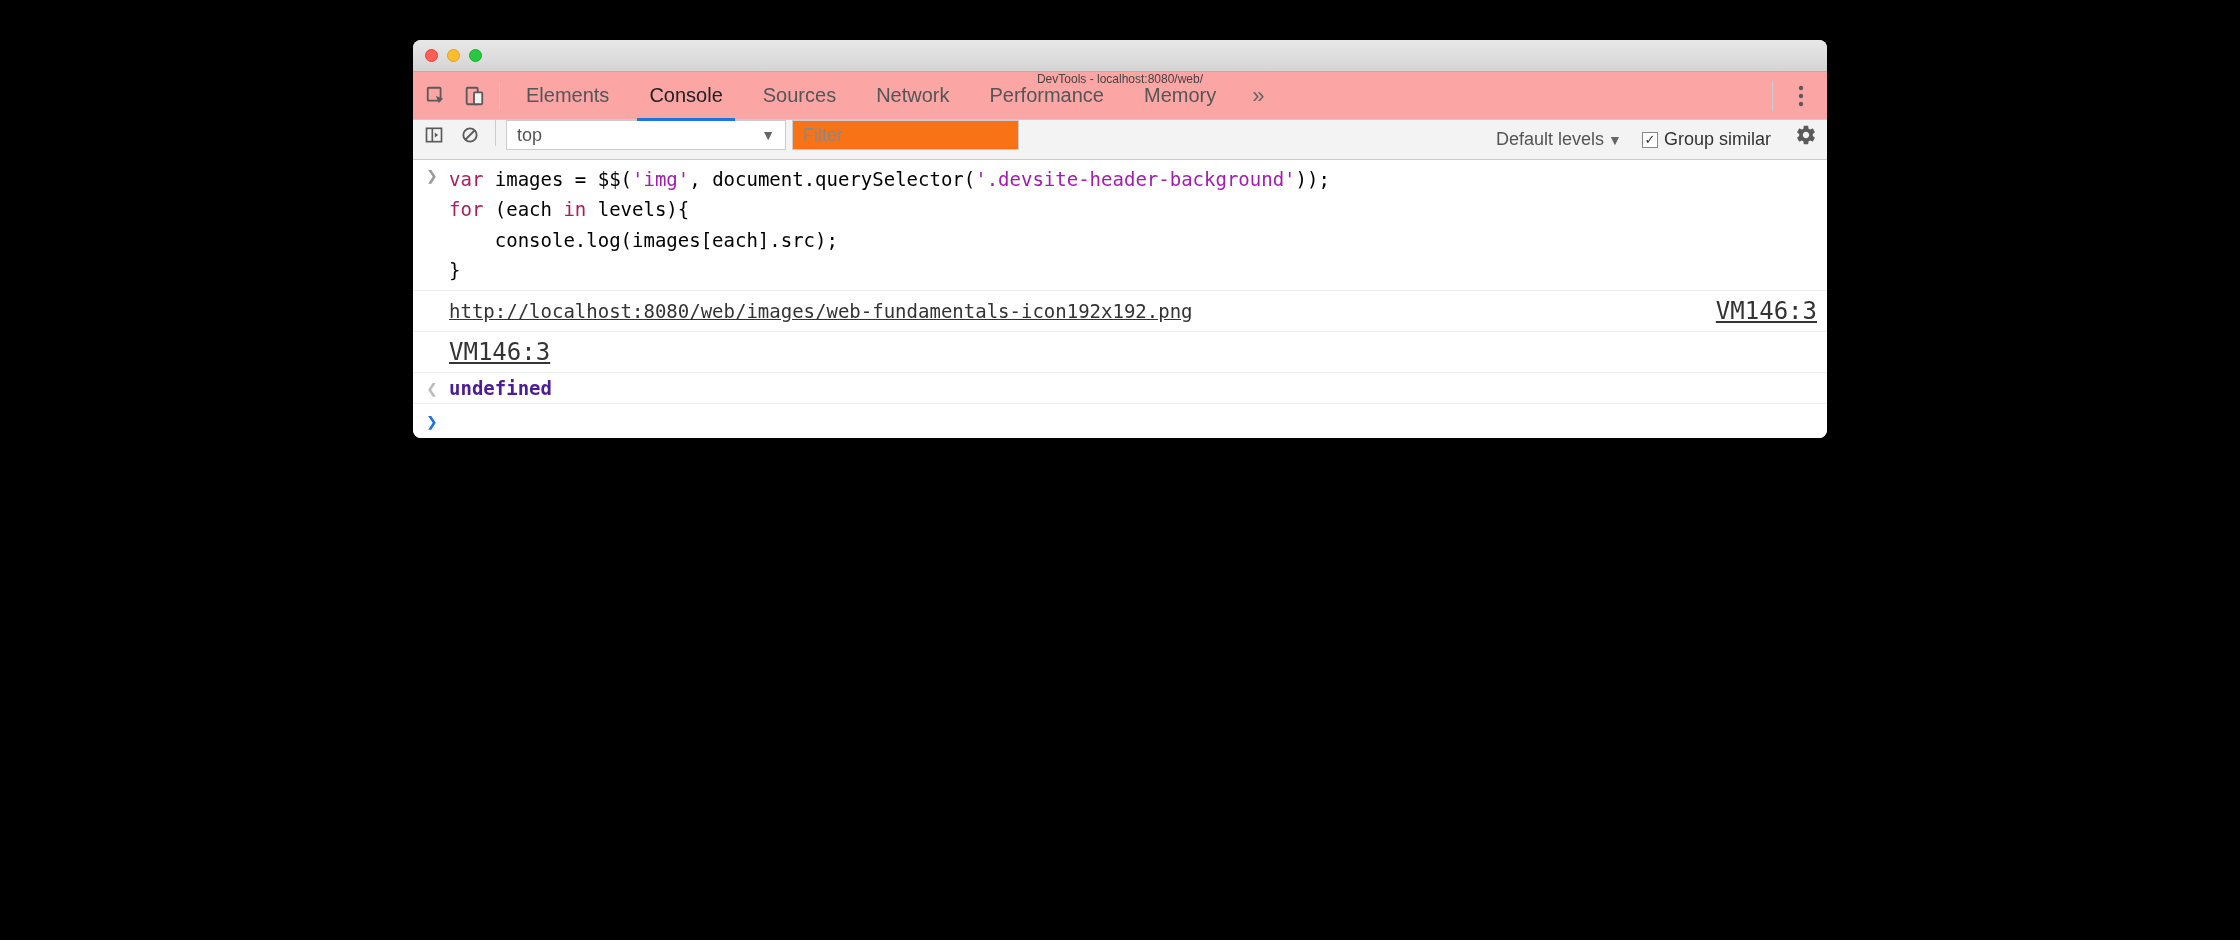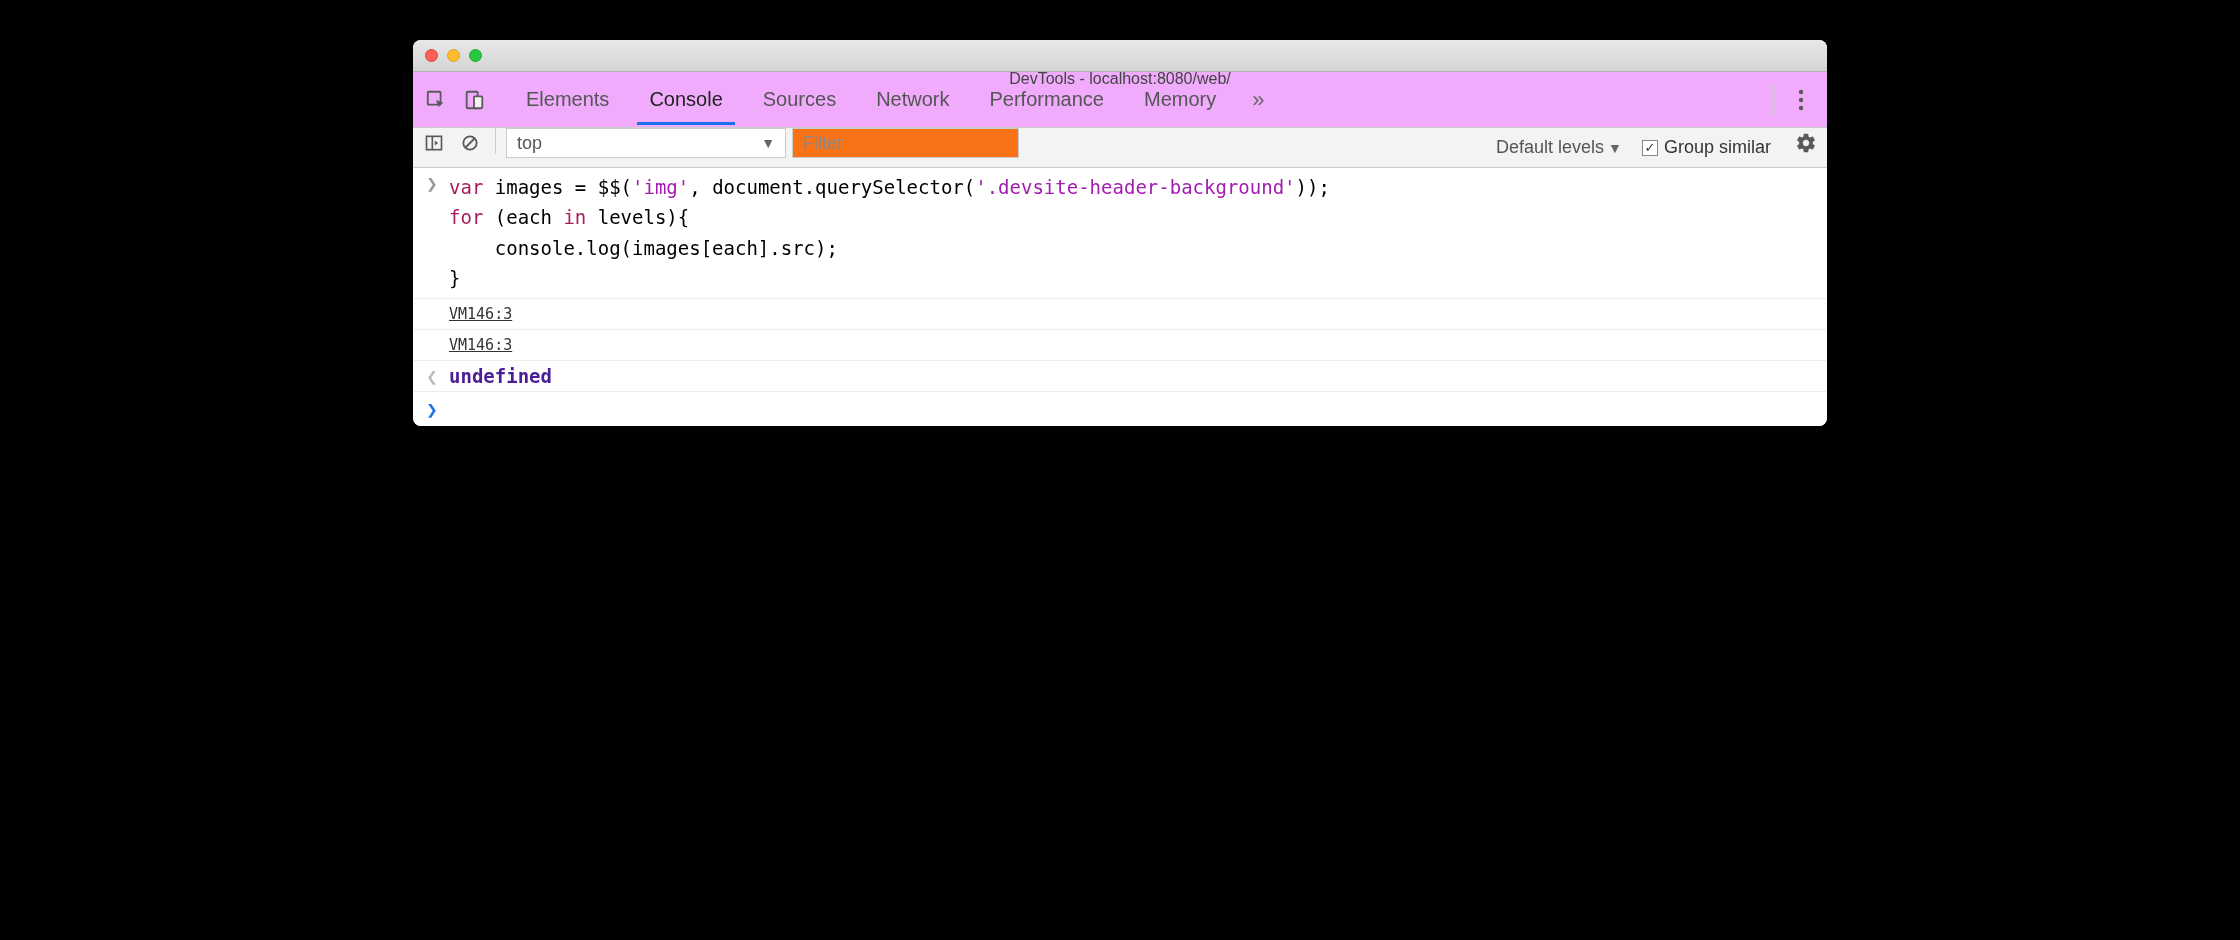--- a/index.html
+++ b/index.html
@@ -36,28 +36,28 @@
     .tl {
       width: 13px; height: 13px; border-radius: 50%;
     }
     .tl.red { background: #ff5f57; border: 0.5px solid #e14338; }
     .tl.yellow { background: #febc2e; border: 0.5px solid #dfa023; }
     .tl.green { background: #28c840; border: 0.5px solid #1bad2c; }
     .title {
       position: absolute;
       left: 0; right: 0;
       text-align: center;
-      font-size: 16px;
+      font-size: 12px;
       color: #444;
       pointer-events: none;
       margin-top: 46px;
     }
     .toolbar {
-      height: 56px;
-      background: #f0abfc;
+      height: 48px;
+      background: #fca5a5;
       border-bottom: 1px solid #ccc;
       display: flex;
       align-items: center;
       padding: 12px 4px;
     }
     .tool-btn {
       width: 38px; height: 48px;
       display: flex; align-items: center; justify-content: center;
       color: #5a5a5a;
     }
@@ -211,21 +211,21 @@
     .log-link {
       text-decoration: underline;
       color: #333;
       font-family: Menlo, Consolas, monospace;
       font-size: 19px;
     }
     .log-src {
       text-decoration: underline;
       color: #333;
       font-family: Menlo, Consolas, monospace;
-      font-size: 15px;
+      font-size: 24px;
       text-align: center;
     }
     .undef {
       color: #4c1d95;
       font-weight: bold;
     }
     .prompt-row {
       padding: 6px 10px;
       display: flex;
       align-items: center;
@@ -333,20 +333,21 @@
 
     <div class="row">
       <div class="marker">❯</div>
       <div class="code-block"><span class="kw">var</span><span> images </span><span>= $$(</span><span class="str">'img'</span><span>, document.querySelector(</span><span class="str">'.devsite-header-background'</span><span>));</span>
 <span class="kw">for</span><span> (each </span><span class="kw">in</span><span> levels){</span>
 <span>    console.log(images[each].src);</span>
 <span>}</span></div>
     </div>
 
     <div class="log-row">
+      <span class="log-link">http://localhost:8080/web/images/web-fundamentals-icon192x192.png</span>
       <span class="log-src">VM146:3</span>
     </div>
 
     <div class="log-row">
       <span class="log-src">VM146:3</span>
     </div>
 
     <div class="row">
       <div class="marker" style="color:#bbb;">❮</div>
       <div class="undef">undefined</div>

